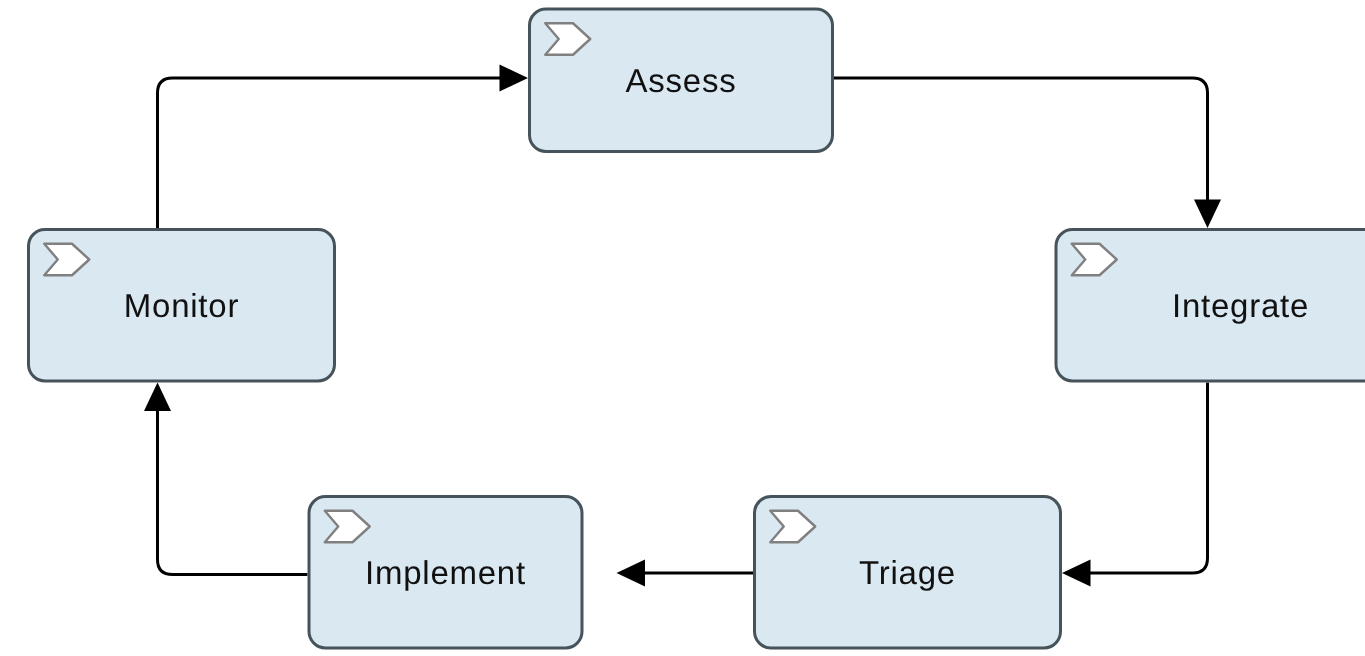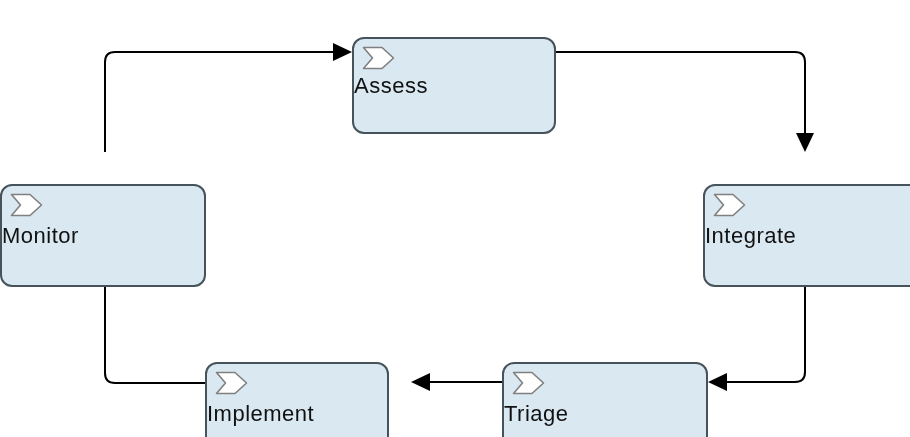--- a/index.html
+++ b/index.html
@@ -23,22 +23,21 @@
     height: 437px;
   }
   .node {
     position: absolute;
     box-sizing: border-box;
     background: #d9e8f1;
     border: 2px solid #46535a;
     border-radius: 12px;
     display: flex;
     align-items: center;
-    justify-content: flex-start;
-    margin-top: 32px;
+    justify-content: center;
   }
   .node .label {
     font-size: 22px;
     color: #111111;
     letter-spacing: 0.5px;
     user-select: none;
   }
   .node .chevron {
     position: absolute;
     left: 8px;
@@ -50,21 +49,21 @@
   .node .chevron svg {
     display: block;
     width: 100%;
     height: 100%;
   }
   
   .node-assess    { left: 352px; top: 5px;   width: 204px; height: 97px;  }
   .node-integrate { left: 703px; top: 152px; width: 248px; height: 103px; }
   .node-triage    { left: 502px; top: 330px; width: 206px; height: 103px; }
   .node-implement { left: 205px; top: 330px; width: 184px; height: 103px; }
-  .node-monitor   { left: 0;   top: 152px; width: 206px; height: 103px; }
+  .node-monitor   { left: 18px;   top: 152px; width: 206px; height: 103px; }
 </style>
 </head>
 <body>
 
 <div class="canvas">
 
   <svg class="edges" viewBox="0 0 910 437" xmlns="http://www.w3.org/2000/svg">
     <g stroke="#000000" stroke-width="2" fill="none">
 
       <path d="M105,152 V62 Q105,52 115,52 H338"></path>

